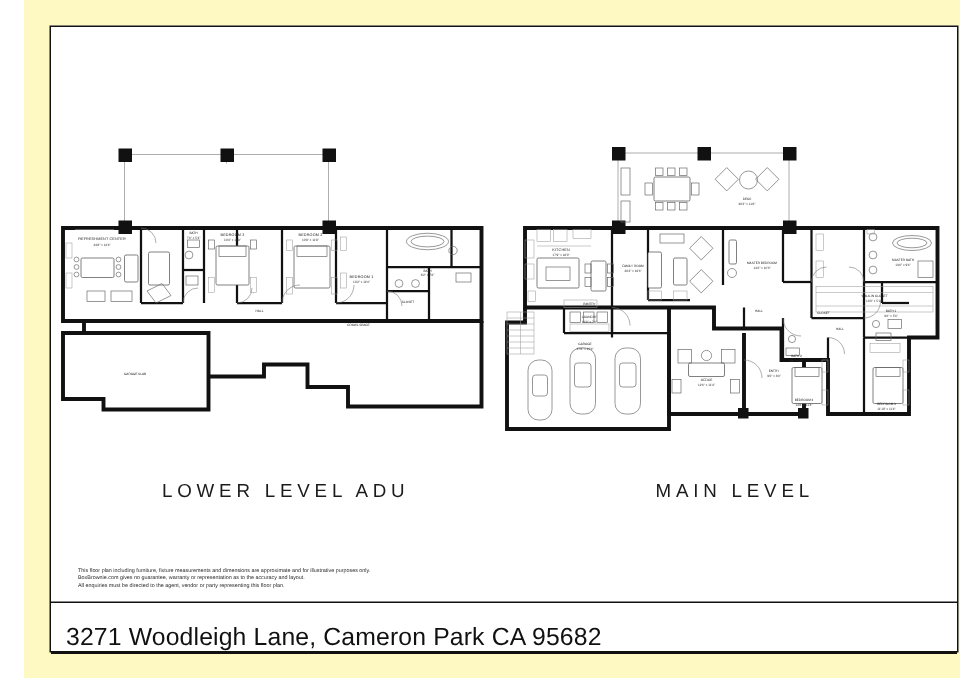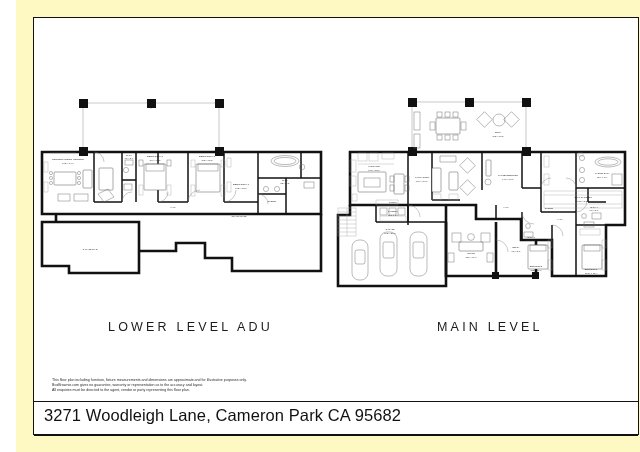--- a/index.html
+++ b/index.html
@@ -30,21 +30,21 @@
   }
   .disclaimer div{white-space:nowrap;}
 
   .sep{position:absolute;background:#111;}
   #sep1{left:18px;top:401px;width:604px;height:1.4px;}
   #sep2{left:18px;top:434px;width:604px;height:2.2px;}
 
   #address{
     position:absolute;
     left:28px;
-    top:406px;
+    top:416px;
     font-family:"Liberation Sans",sans-serif;
     font-size:16.5px;
     color:#111;
     letter-spacing:.1px;
     white-space:nowrap;
   }
 
   
   .planwrap{position:absolute;}
   svg{display:block;overflow:visible;}

